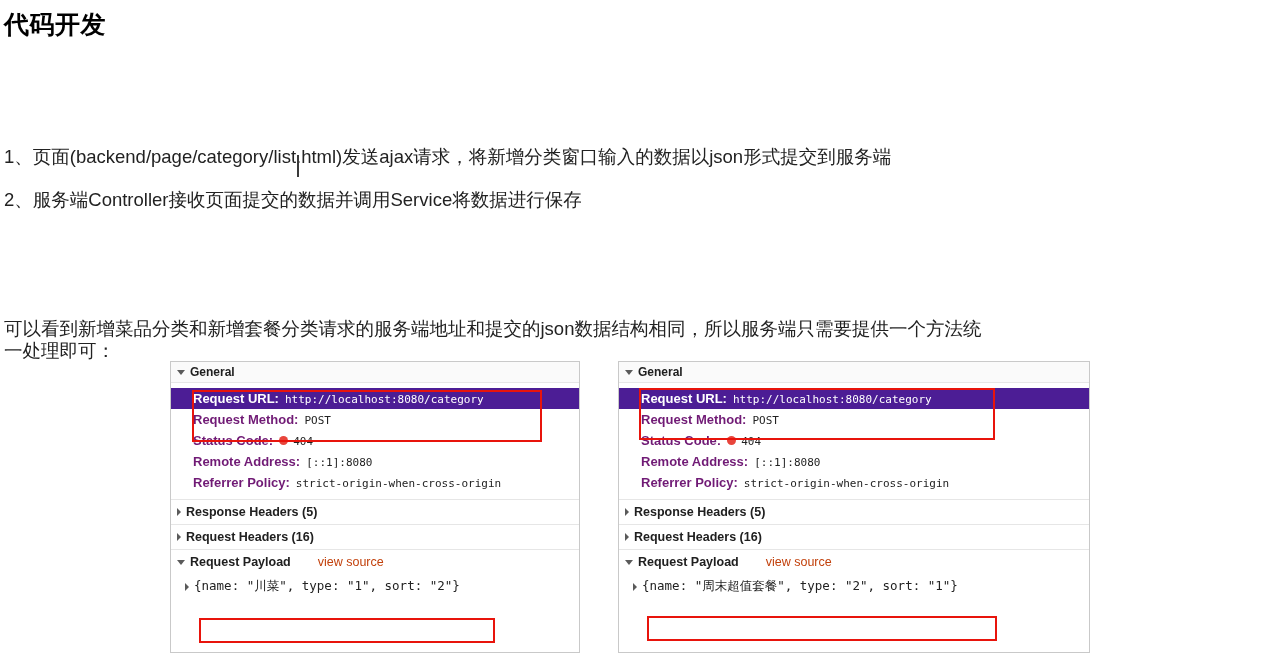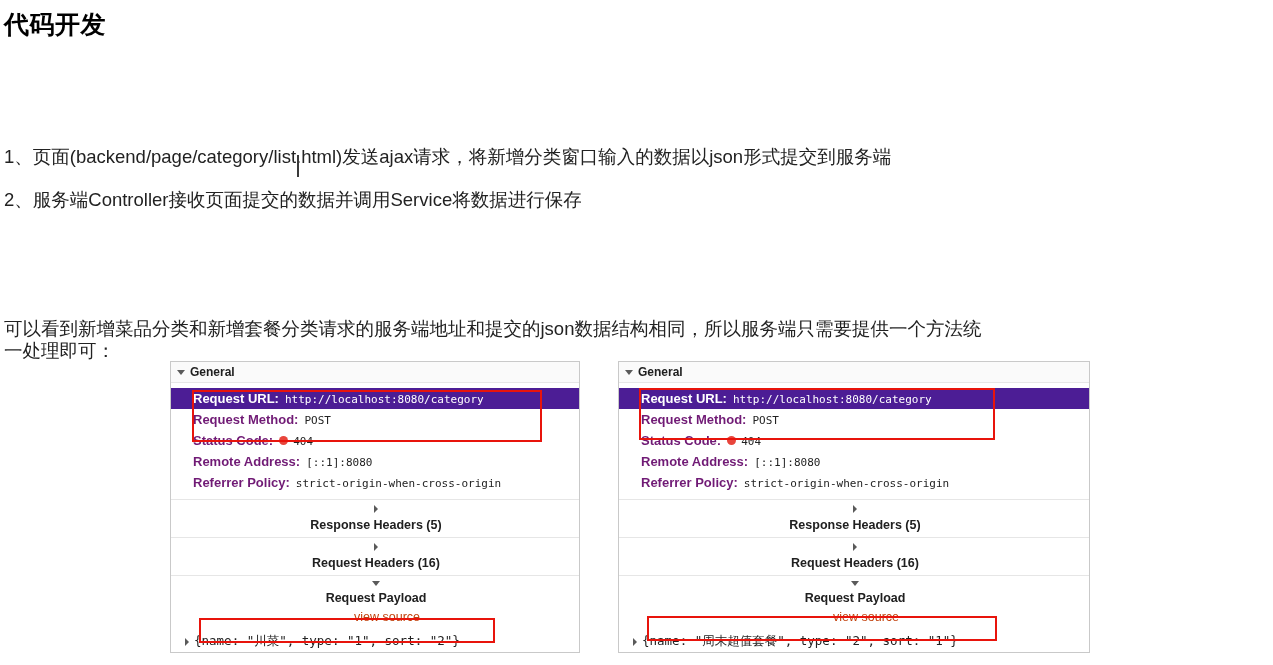--- a/index.html
+++ b/index.html
@@ -155,21 +155,20 @@
   .sub-head {
     display: flex;
     align-items: center;
     gap: 5px;
     padding: 5px 4px 5px 6px;
     font-family: "Liberation Sans", sans-serif;
     font-size: 12.5px;
     font-weight: bold;
     color: #202020;
     border-top: 1px solid #e6e6e6;
-    flex-direction: column;
   }
   .cursor-mark {
     position: absolute;
     left: 297px;
     top: 155px;
     width: 2px;
     height: 22px;
     background: #3a3a3a;
   }
 </style>

